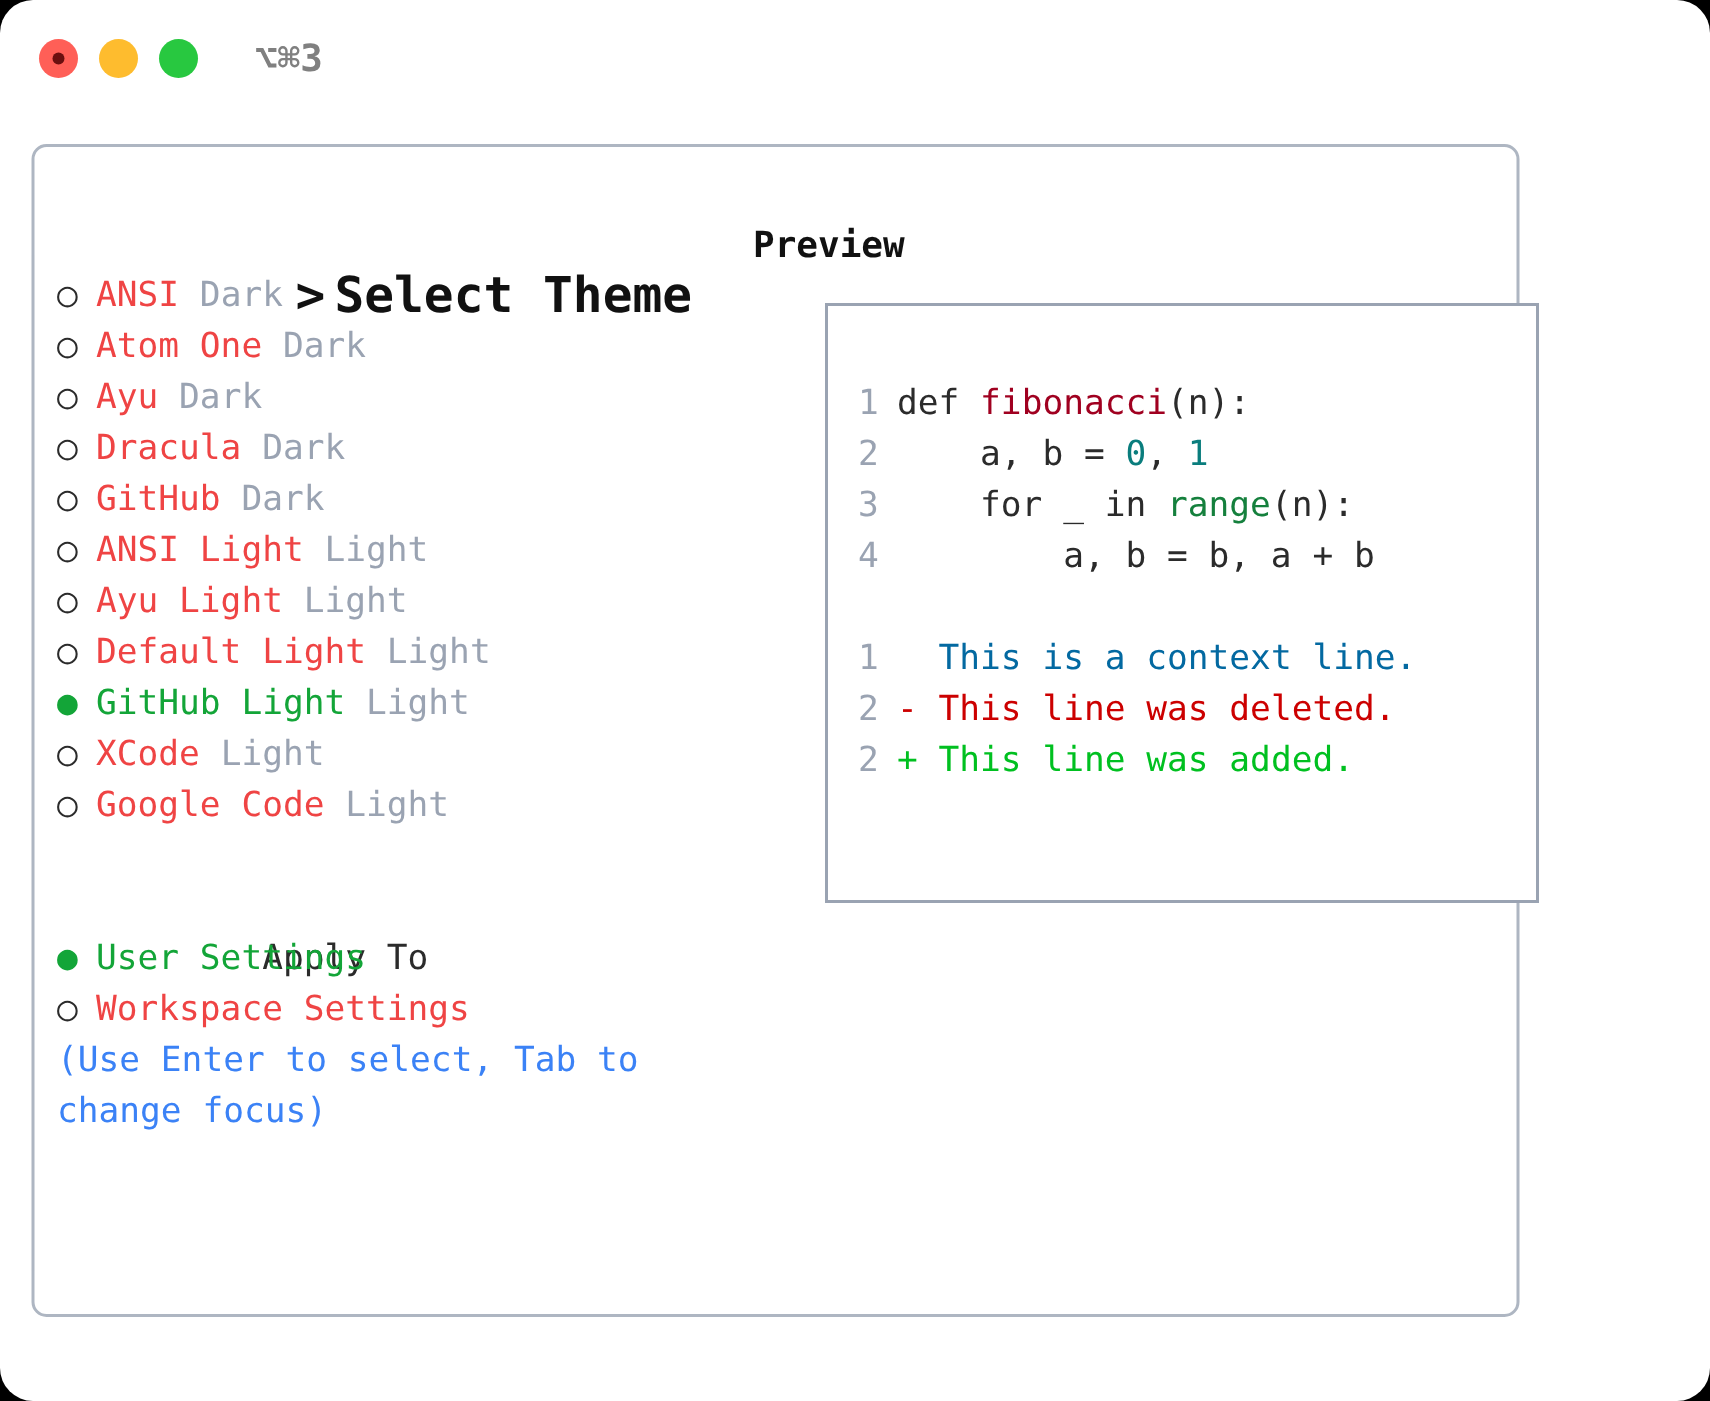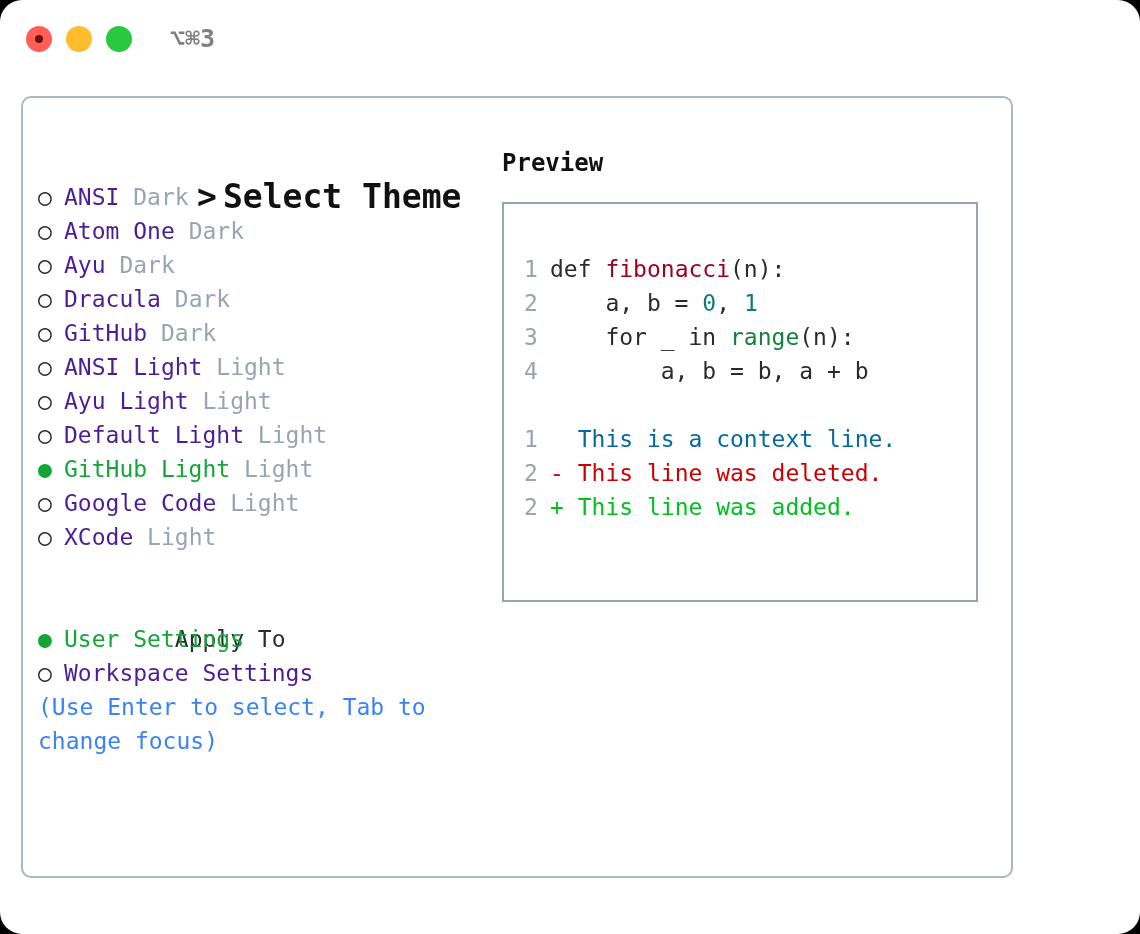--- a/index.html
+++ b/index.html
@@ -106,21 +106,21 @@
     white-space: pre;
   }
   .row.header {
     font-weight: bold;
     color: #111111;
     font-size: 33px;
   }
   .row.selected .label { color: #13a538; }
   .row.selected .marker { color: #13a538; }
   .variant { color: #9aa3b2; }
-  .label { color: #4c1d95; }
+  .label { color: #ef4444; }
 
   .section-gap { height: 34px; }
 
   
   #hint {
     font-size: 23px;
     line-height: 34px;
     color: #3b82f6;
     width: 420px;
     white-space: pre-wrap;
@@ -135,20 +135,21 @@
     margin: 0 0 22px 0;
     white-space: pre;
   }
   #preview-box {
     width: 476px;
     height: 400px;
     border: 2px solid #9aa3b2;
     box-sizing: border-box;
     background: #ffffff;
     padding: 48px 0 0 20px;
+    margin-left: 48px;
   }
   .code-line {
     height: 34px;
     line-height: 34px;
     font-size: 23px;
     white-space: pre;
     color: #2b2b2b;
   }
   .lineno {
     display: inline-block;
@@ -188,22 +189,22 @@
       <div id="theme-rows">
           <div class="row"><span class="marker">○</span><span class="label">ANSI</span><span class="variant"> Dark</span></div>
           <div class="row"><span class="marker">○</span><span class="label">Atom One</span><span class="variant"> Dark</span></div>
           <div class="row"><span class="marker">○</span><span class="label">Ayu</span><span class="variant"> Dark</span></div>
           <div class="row"><span class="marker">○</span><span class="label">Dracula</span><span class="variant"> Dark</span></div>
           <div class="row"><span class="marker">○</span><span class="label">GitHub</span><span class="variant"> Dark</span></div>
           <div class="row"><span class="marker">○</span><span class="label">ANSI Light</span><span class="variant"> Light</span></div>
           <div class="row"><span class="marker">○</span><span class="label">Ayu Light</span><span class="variant"> Light</span></div>
           <div class="row"><span class="marker">○</span><span class="label">Default Light</span><span class="variant"> Light</span></div>
           <div class="row selected"><span class="marker">●</span><span class="label">GitHub Light</span><span class="variant"> Light</span></div>
+          <div class="row"><span class="marker">○</span><span class="label">XCode</span><span class="variant"> Light</span></div>
           <div class="row"><span class="marker">○</span><span class="label">Google Code</span><span class="variant"> Light</span></div>
-          <div class="row"><span class="marker">○</span><span class="label">XCode</span><span class="variant"> Light</span></div>
         </div>
 
       <div class="section-gap"></div>
 
       <div class="row">
         <span class="marker"> </span><span>Apply To</span>
       </div>
 
       <div id="apply-rows">
           <div class="row selected"><span class="marker">●</span><span class="label">User Settings</span></div>

